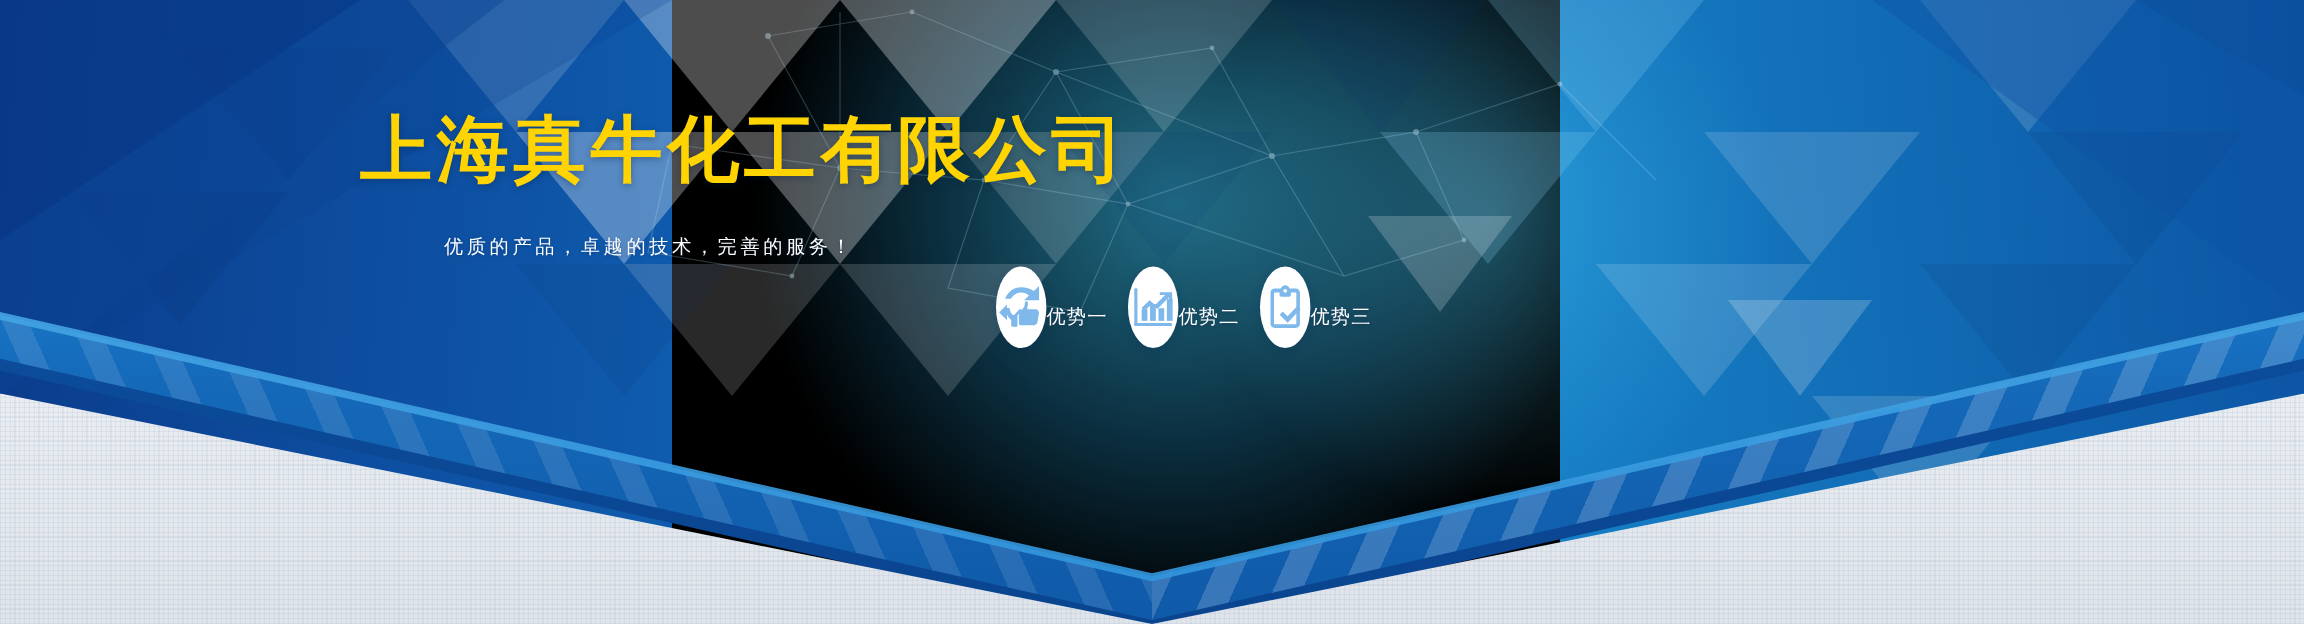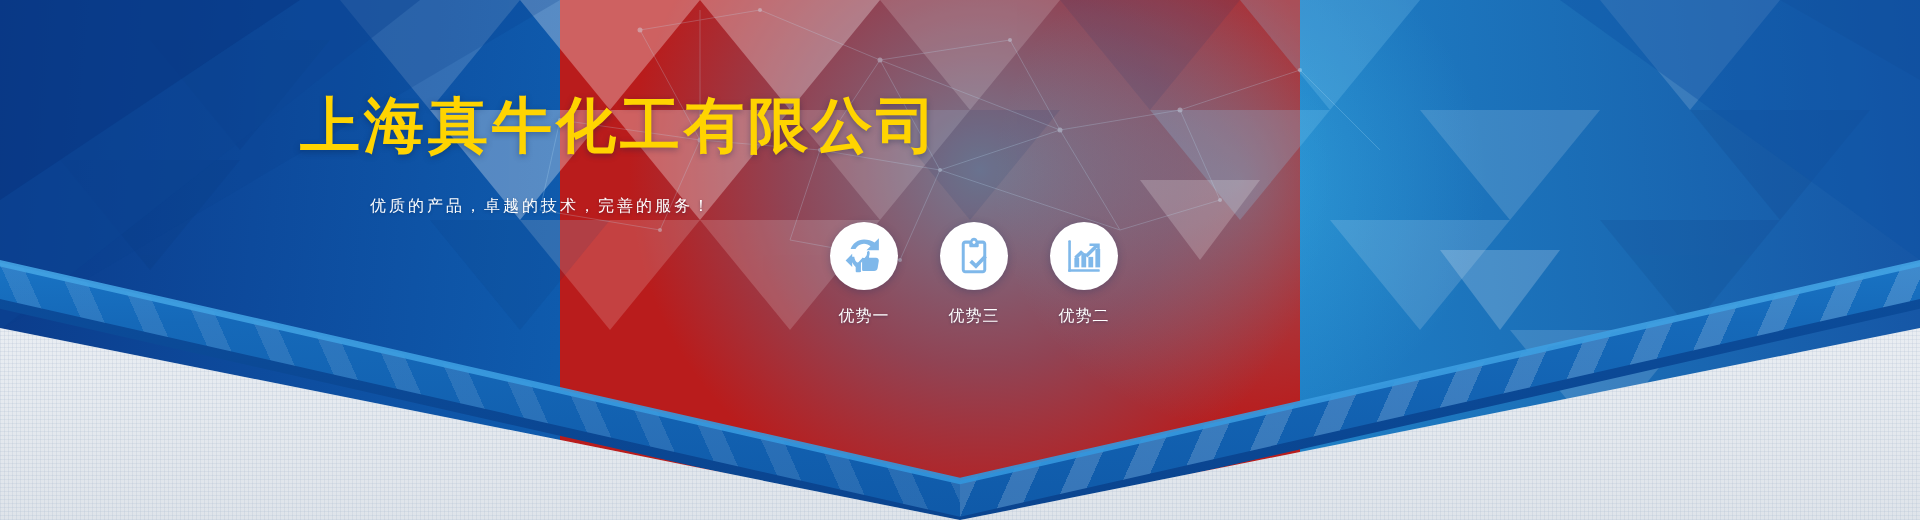--- a/index.html
+++ b/index.html
@@ -3,21 +3,21 @@
 <meta charset="utf-8">
 <style>
   html,body{margin:0;padding:0;background:#fff;}
   body{font-family:"DejaVu Sans","Liberation Sans",sans-serif;}
 
   #banner{
     position:relative;
     width:1920px;
     height:520px;
     overflow:hidden;
-    background:#b91c1c;
+    background:#000000;
   }
 
   
   .bg-base{
     position:absolute;inset:0;
     background:
       radial-gradient(900px 520px at 780px 40px, #1ba7e8 0%, #1b95dd 28%, #1378c6 58%, #0f5cb0 100%),
       linear-gradient(100deg,#0d3f8f 0%,#0f52a4 18%,#1272bf 42%,#1b9ad e0 70%,#1577c4 100%);
   }
   .bg-left{
@@ -127,21 +127,21 @@
   .adv-row{
     position:absolute;
     left:830px;top:222px;
     display:flex;
     gap:42px;
     align-items:flex-start;
   }
   .adv{
     width:68px;
     display:flex;
-    flex-direction:column;
+    flex-direction:row;
     align-items:center;
   }
   .adv-circle{
     width:68px;height:68px;border-radius:50%;
     background:#ffffff;
     display:flex;align-items:center;justify-content:center;
     box-shadow:0 2px 8px rgba(0,40,90,.25);
   }
   .adv-circle svg{display:block;}
   .adv-label{
@@ -265,47 +265,47 @@
             <g fill="#7fb8ea">
               <path d="M24 5c-7.1 0-13.1 4.6-15.3 11h5.5C16 12.5 19.7 10 24 10c2.9 0 5.5 1.1 7.4 2.9l-4.6 4.6H41V3.7l-4.9 4.9C32.9 6.3 28.6 5 24 5z"></path>
               <path d="M10.5 21.5L3 29l7.5 7.5V31c1.4 3.2 3.9 5.8 7 7.3v-5.6c-2.6-1.7-4.4-4.6-4.6-7.9h-2.4v-3.3z"></path>
               <path d="M22.6 25.6l-5.3 5.9v10.8h3.1V31.9l4.4-4.9-2.2-1.4z"></path>
               <rect x="14.5" y="31.5" width="5.6" height="11" rx="1.1"></rect>
               <path d="M29.8 24.2c.6-1.6.8-3 .6-4.5-.1-.9-1-1.5-1.9-1.2-.8.3-1.2 1-1.1 1.8.2 1.5-.2 2.8-1.1 4l-1.6 2.1h-1.3c-.9 0-1.6.7-1.6 1.6v11.6c0 .9.7 1.6 1.6 1.6h12.2c2 0 3.7-1.4 4-3.4l1.3-8c.3-2-1.2-3.8-3.2-3.8h-7.9z"></path>
             </g>
           </svg>
         </div>
         <div class="adv-label">优势一</div>
-      </div>
-
-      <div class="adv">
-        <div class="adv-circle">
-          <svg width="42" height="42" viewBox="0 0 48 48">
-            <g fill="#7fb8ea">
-              <path d="M24 3c-2 0-3.7 1.4-4.1 3.3H14c-2.2 0-4 1.8-4 4v29.4c0 2.2 1.8 4 4 4h20c2.2 0 4-1.8 4-4V10.3c0-2.2-1.8-4-4-4h-5.9C27.7 4.4 26 3 24 3zm0 3.6c1 0 1.8.8 1.8 1.8S25 10.2 24 10.2s-1.8-.8-1.8-1.8.8-1.8 1.8-1.8zM14 9.9h4.6v2.6c0 .9.7 1.6 1.6 1.6h7.6c.9 0 1.6-.7 1.6-1.6V9.9H34c.3 0 .6.3.6.6v29.2c0 .3-.3.6-.6.6H14c-.3 0-.6-.3-.6-.6V10.5c0-.3.3-.6.6-.6z"></path>
-              <path d="M35.6 22.8l-9.4 9.8-4.5-4.4-3 3.1 7.6 7.4 12.4-12.9-3.1-3z"></path>
-            </g>
-          </svg>
-        </div>
-        <div class="adv-label">优势三</div>
       </div>
 
       <div class="adv">
         <div class="adv-circle">
           <svg width="42" height="42" viewBox="0 0 48 48">
             <g fill="#7fb8ea">
               <rect x="6" y="6" width="3" height="36" rx="1"></rect>
               <rect x="6" y="39" width="36" height="3" rx="1"></rect>
               <rect x="13" y="26" width="5.5" height="11"></rect>
               <rect x="21" y="21" width="5.5" height="16"></rect>
               <rect x="29" y="25" width="5.5" height="12"></rect>
               <rect x="37" y="16" width="5.5" height="21"></rect>
               <path d="M13 24.5l7.6-7.2 5.2 4.6 9.6-9.4h-5.1v-2.8H42v9.1h-2.9v-4.2l-11.2 11-5.2-4.6-7.3 6.9-2.4-3.4z"></path>
             </g>
           </svg>
         </div>
         <div class="adv-label">优势二</div>
       </div>
 
+      <div class="adv">
+        <div class="adv-circle">
+          <svg width="42" height="42" viewBox="0 0 48 48">
+            <g fill="#7fb8ea">
+              <path d="M24 3c-2 0-3.7 1.4-4.1 3.3H14c-2.2 0-4 1.8-4 4v29.4c0 2.2 1.8 4 4 4h20c2.2 0 4-1.8 4-4V10.3c0-2.2-1.8-4-4-4h-5.9C27.7 4.4 26 3 24 3zm0 3.6c1 0 1.8.8 1.8 1.8S25 10.2 24 10.2s-1.8-.8-1.8-1.8.8-1.8 1.8-1.8zM14 9.9h4.6v2.6c0 .9.7 1.6 1.6 1.6h7.6c.9 0 1.6-.7 1.6-1.6V9.9H34c.3 0 .6.3.6.6v29.2c0 .3-.3.6-.6.6H14c-.3 0-.6-.3-.6-.6V10.5c0-.3.3-.6.6-.6z"></path>
+              <path d="M35.6 22.8l-9.4 9.8-4.5-4.4-3 3.1 7.6 7.4 12.4-12.9-3.1-3z"></path>
+            </g>
+          </svg>
+        </div>
+        <div class="adv-label">优势三</div>
+      </div>
+
 
     </div>
   </div>
 </div>
 
 </body></html>

